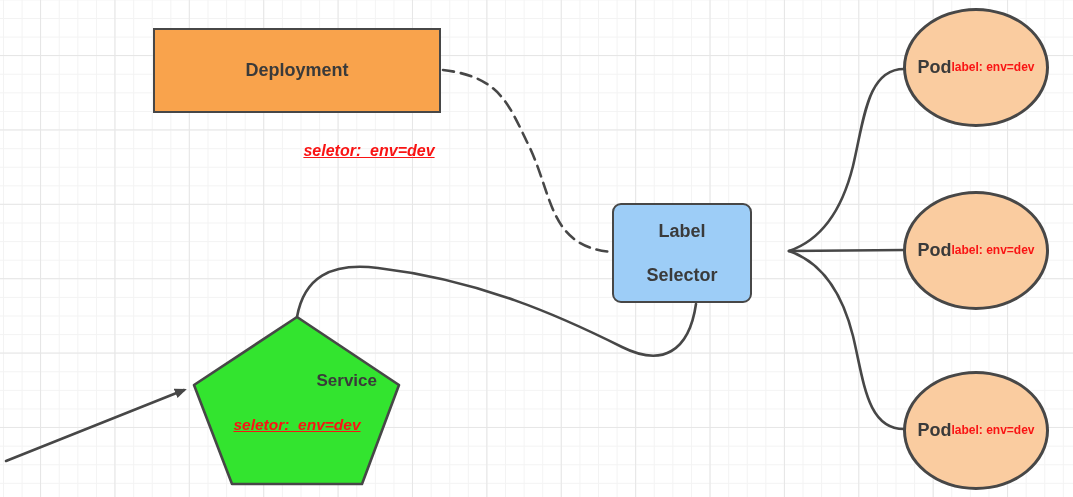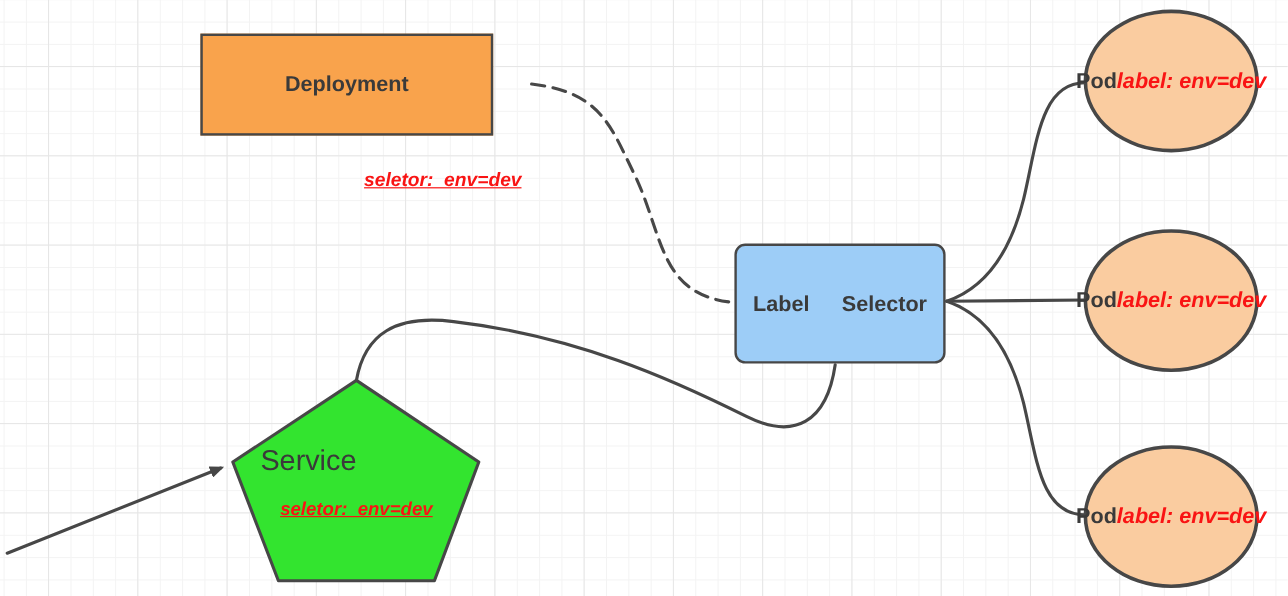--- a/index.html
+++ b/index.html
@@ -31,68 +31,67 @@
   .edge.dashed{stroke-dasharray:11 7;}
   .node{
     position:absolute;
     box-sizing:border-box;
     display:flex;align-items:center;justify-content:center;
     color:var(--text-dark);
     font-weight:bold;
     text-align:center;
   }
   .deployment{
-    left:167px;top:28px;width:244px;height:85px;
+    left:153px;top:28px;width:288px;height:85px;
     background:var(--deployment-fill);
     border:2.5px solid var(--stroke);
     font-size:18px;
   }
   .selector-box{
-    left:612px;top:203px;width:176px;height:100px;
+    left:612px;top:203px;width:140px;height:100px;
     background:var(--selector-fill);
     border:2.5px solid var(--stroke);
     border-radius:9px;
-    flex-direction:row;
+    flex-direction:column;
     justify-content:space-around;
     font-size:18px;
     padding:4px 0;
   }
   .pod{
     width:146px;height:119px;left:903px;
     background:var(--pod-fill);
     border:3px solid var(--stroke);
     border-radius:50%;
     flex-direction:row;
     font-size:18px;
     line-height:1.25;
   }
   .pod-1{top:8px;}
   .pod-2{top:191px;}
   .pod-3{top:371px;}
   .pod .sub{
     color:var(--note-red);
-    font-size:18px;
+    font-size:12px;
     white-space:pre;
-    font-style:italic;
   }
   .note{
     position:absolute;
     color:var(--note-red);
     font-weight:bold;
     font-style:italic;
     font-size:16px;
     text-align:center;
     white-space:pre;
     text-decoration:underline;
   }
   .deployment-note{left:288px;top:142px;width:162px;}
   .service-label{
     position:absolute;left:217px;top:371px;width:160px;
-    text-align:left;color:var(--text-dark);
-    font-weight:normal;font-size:24px;
+    text-align:right;color:var(--text-dark);
+    font-weight:bold;font-size:17px;
   }
   .service-note{left:217px;top:416px;width:160px;font-size:15.5px;}
 </style>
 </head>
 <body>
 
 <div class="canvas">
 
   <svg class="edges" width="1073" height="497" viewBox="0 0 1073 497">
     <defs>

